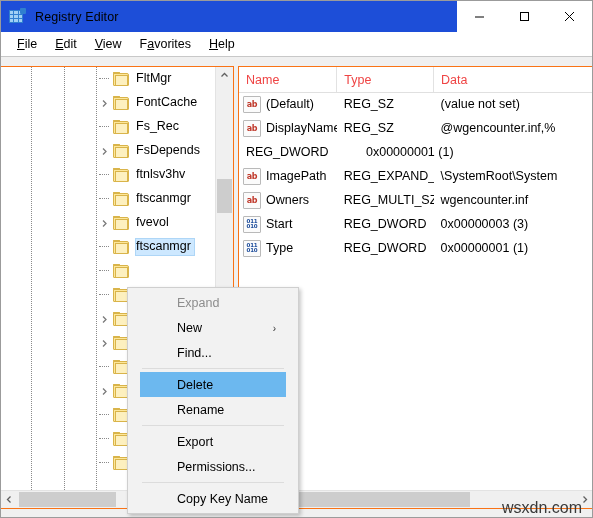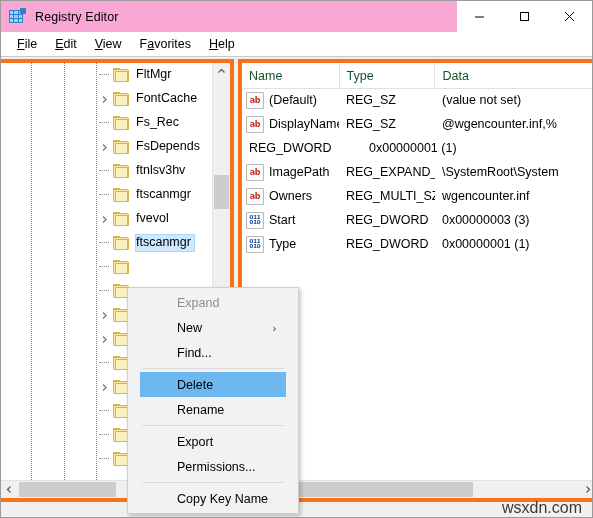--- a/index.html
+++ b/index.html
@@ -26,21 +26,21 @@
     box-sizing: border-box;
     overflow: hidden;
   }
 
   
   .titlebar {
     position: absolute;
     left: 0; top: 0;
     width: 591px;
     height: 31px;
-    background: #f9a8d4;
+    background: #1d4ed8;
     display: flex;
     align-items: center;
   }
   .title-icon {
     width: 17px;
     height: 17px;
     margin-left: 8px;
     margin-right: 9px;
     position: relative;
     flex: none;
@@ -115,23 +115,23 @@
   .panes {
     position: absolute;
     left: 0; top: 57px;
     width: 591px;
     height: 459px;
     background: #f0f0f0;
   }
 
   .pane {
     position: absolute;
-    top: 1px;
+    top: 8px;
     background: #ffffff;
-    border: 4px solid #f97316;
+    border: 1px solid #f97316;
     box-sizing: border-box;
     overflow: hidden;
     padding-left: 44px;
   }
   .left-pane  { left: 0px;   width: 233px; height: 443px; border-left: none; }
   .right-pane { left: 237px; width: 356px; height: 443px; border-right: none; }
 
   
   .tree-viewport {
     position: absolute;
@@ -280,21 +280,21 @@
     border-bottom: 1px solid #e0e0e0;
     display: flex;
   }
   .lv-col {
     height: 25px;
     display: flex;
     align-items: center;
     padding-left: 7px;
     box-sizing: border-box;
     font-size: 12.5px;
-    color: #14532d;
+    color: #ef4444;
     border-right: 1px solid #e2e2e2;
   }
   .lv-col.name { width: 122px; }
   .lv-col.type { width: 120px; }
   .lv-col.data { width: 200px; border-right: none; }
 
   .lv-rows {
     position: absolute;
     left: 0; top: 25px;
     right: 0;

